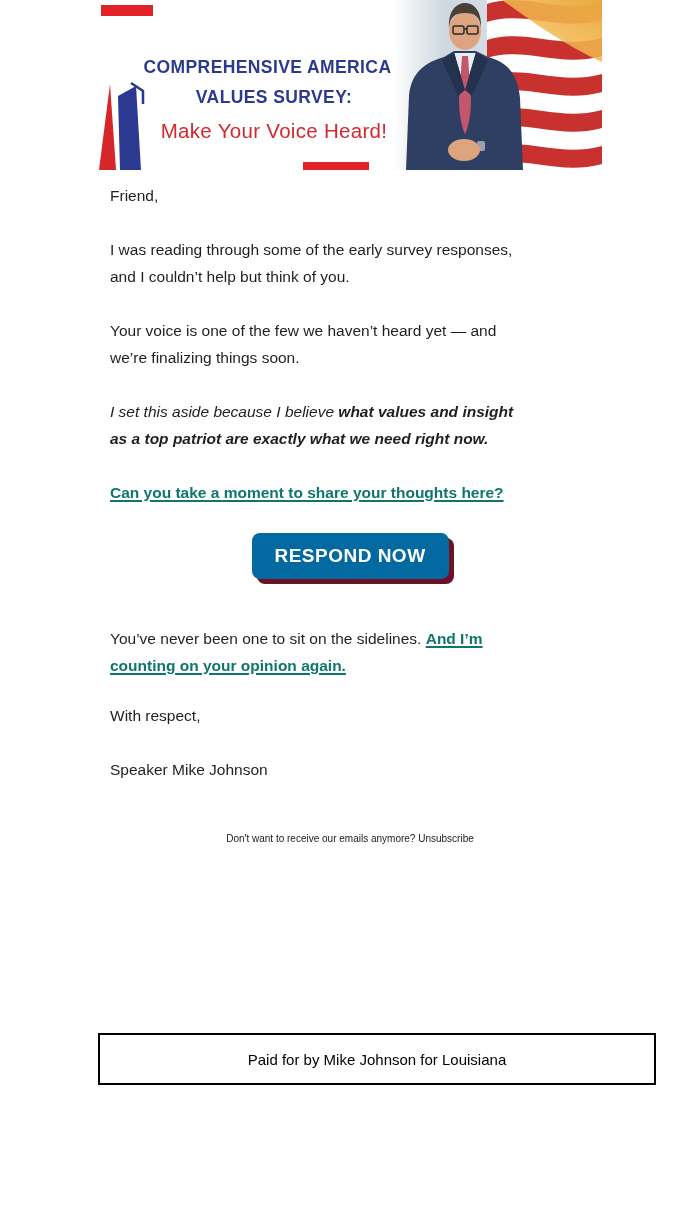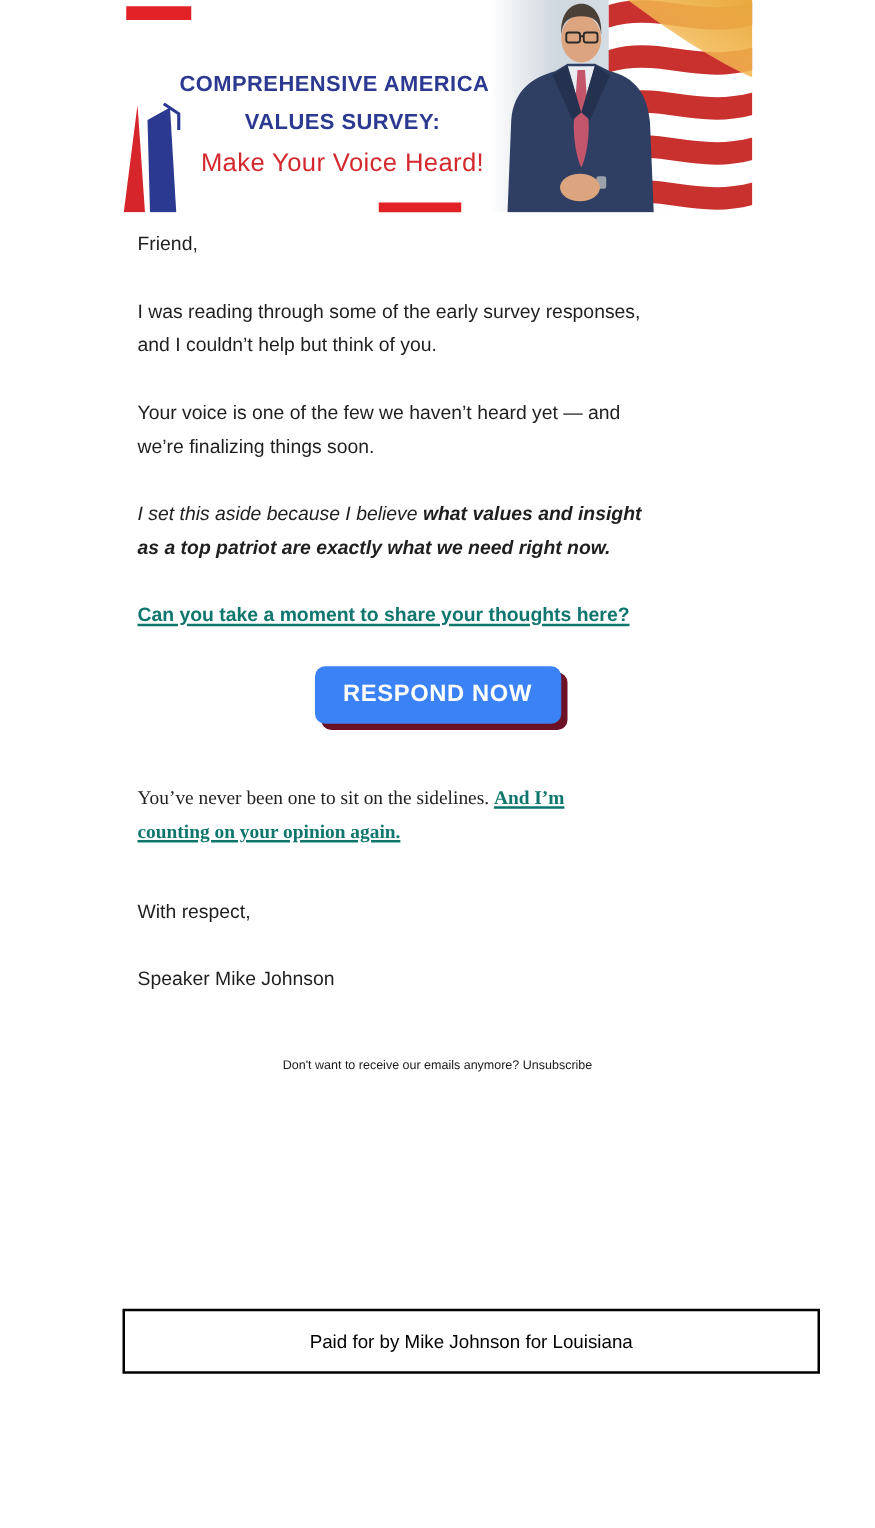--- a/index.html
+++ b/index.html
@@ -44,27 +44,27 @@
   .para { margin-bottom: 27px; }
   .para-italic { font-style: italic; }
   .bold { font-weight: bold; }
   .red-link {
     color: #0f766e; font-weight: bold; text-decoration: underline;
     text-decoration-thickness: 2px; text-underline-offset: 2px; cursor: pointer;
   }
   .respond-row { text-align: center; margin: 21px 0 0 0; height: 58px; }
   .respond-button {
     display: inline-block; width: 197px; height: 46px; line-height: 46px;
-    background: #3b82f6; color: #ffffff; border: none; border-radius: 8px;
+    background: #0369a1; color: #ffffff; border: none; border-radius: 8px;
     box-shadow: 5px 5px 0 #6d1127;
     font-family: "Liberation Sans", sans-serif;
     font-size: 19px; font-weight: bold; letter-spacing: 0.5px;
     text-align: center; cursor: pointer;
   }
-  .para-sidelines { margin-top: 34px; margin-bottom: 37px; font-family: Liberation Serif, serif; }
+  .para-sidelines { margin-top: 34px; margin-bottom: 23px; }
   .closing-line { margin-bottom: 27px; }
 
   
   .unsubscribe-line {
     margin-top: 46px; text-align: center; font-size: 10px; line-height: 20px; color: #1a1a1a;
   }
   .unsubscribe-link { color: #1a1a1a; text-decoration: none; cursor: pointer; }
   .paid-for-box {
     margin-top: 184px; width: 558px; height: 52px;
     border: 2px solid #000000;

